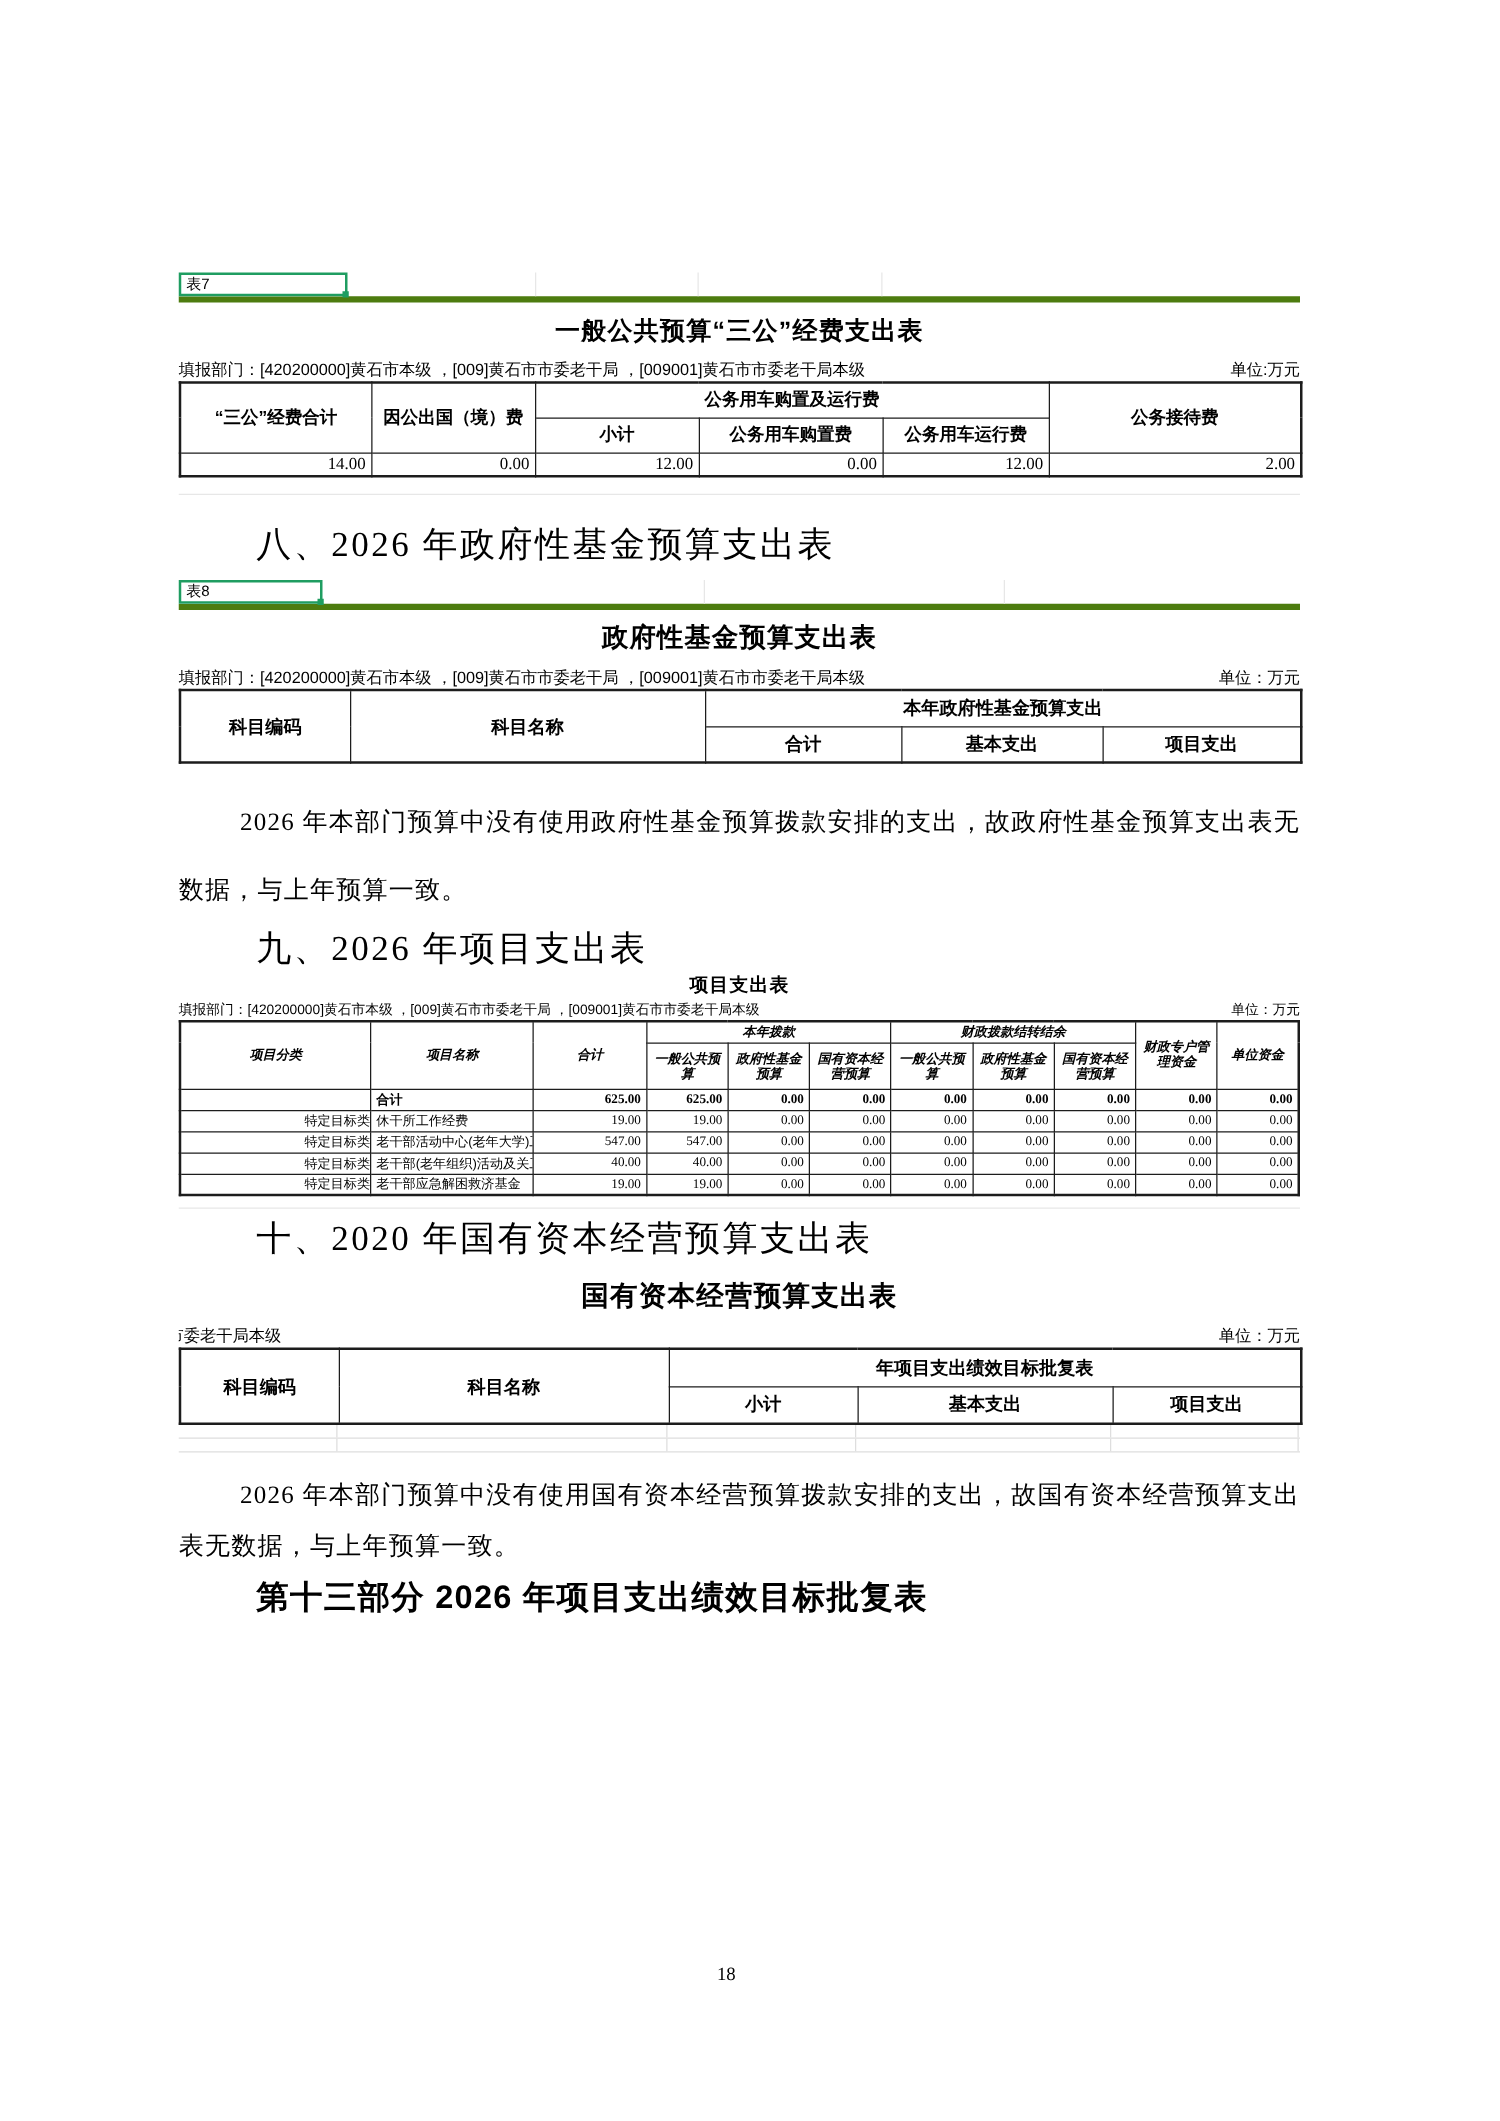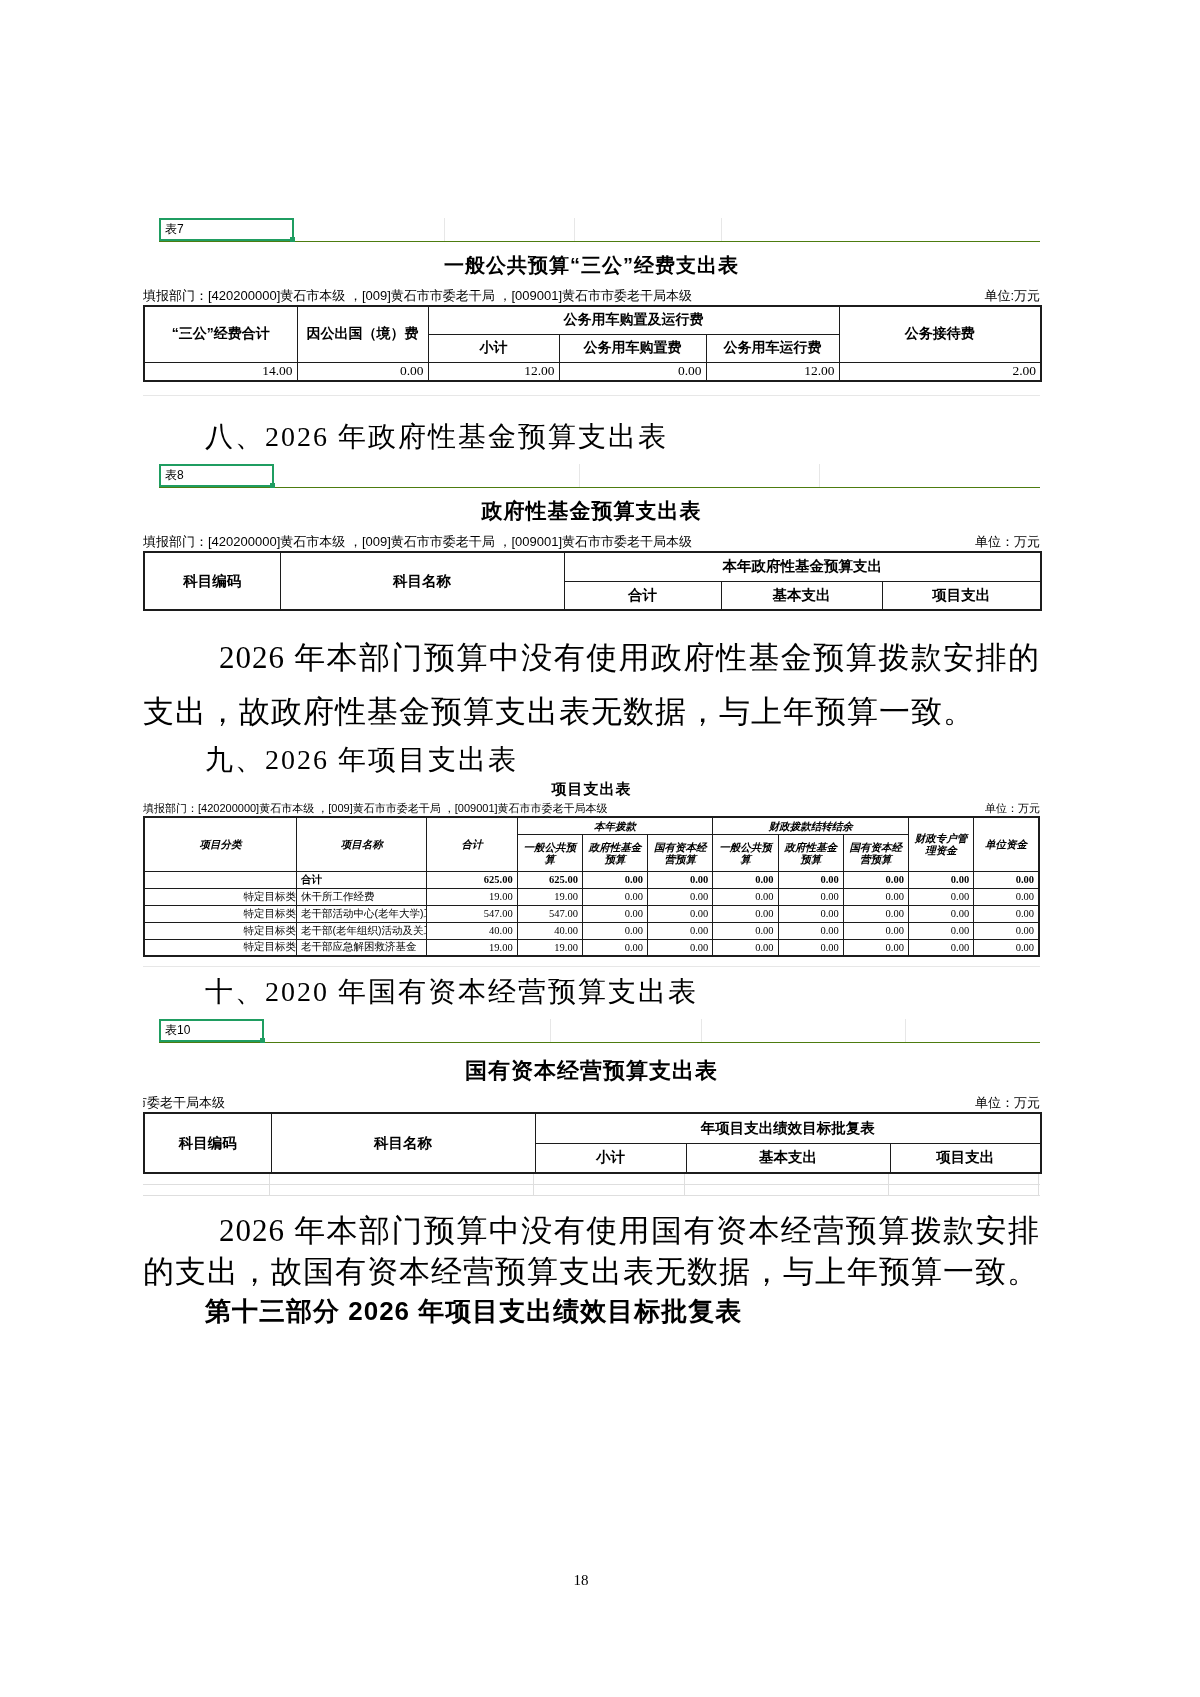--- a/index.html
+++ b/index.html
@@ -4,21 +4,21 @@
 <style>
   * { margin:0; padding:0; box-sizing:border-box; }
   html,body { background:#ffffff; }
   body {
     width:1200px; height:1697px; position:relative; overflow:hidden;
     font-family:"Liberation Sans", sans-serif; color:#000;
   }
   .content { position:absolute; left:143px; top:0; width:897px; }
 
   
-  .tagrow { position:relative; height:24px; border-bottom:1px solid #4d7c0f;margin-left:16px; }
+  .tagrow { position:relative; height:24px; border-bottom:5px solid #4d7c0f; }
   .tagrow .gridv { position:absolute; top:0; bottom:0; width:1px; background:#e7e7e7; }
   .tagcell {
     position:absolute; left:0; top:0; height:100%; background:#fff;
     border:2px solid #1F9D61; display:flex; align-items:center; padding-left:4px;
     font-size:12px;
   }
   .fillhandle { position:absolute; right:-3px; bottom:-3px; width:5px; height:5px; background:#1F9D61; }
 
   .sheet-title { text-align:center; font-weight:bold; letter-spacing:1px; }
   .st7  { margin-top:10px; font-size:20px; line-height:26px; }
@@ -62,21 +62,21 @@
 
   .kai {
     font-family:"Liberation Serif", serif; font-weight:normal;
     font-size:28px; line-height:34px; padding-left:62px; letter-spacing:2px;
   }
   .h8  { margin-top:24px; }
   .h9  { margin-top:4px; }
   .h10 { margin-top:8px; }
 
   .para {
-    font-family:"Liberation Serif", serif; font-size:31px;
+    font-family:"Liberation Serif", serif; font-size:20px;
     text-align:justify; text-indent:2.45em; letter-spacing:1px;
   }
   .p8  { margin-top:20px; line-height:54px; }
   .p10 { margin-top:14px; line-height:41px; }
 
   .h13 {
     margin-top:2px; font-size:26px; line-height:34px; font-weight:bold;
     padding-left:62px; letter-spacing:1px; font-family:"Liberation Sans", sans-serif;
   }
 
@@ -289,29 +289,20 @@
           <td class="num">0.00</td>
         </tr>
       </tbody>
     </table>
     <div class="gridstrip9"></div>
   </section>
 
   <h2 class="kai h10">十、2020 年国有资本经营预算支出表</h2>
 
   <section>
-    <div class="tagrow" style="margin-top:10px">
-      <span class="gridv" style="left:391px"></span>
-      <span class="gridv" style="left:542px"></span>
-      <span class="gridv" style="left:746px"></span>
-      <div class="tagcell" style="width:105px">
-        <span>表10</span>
-        <span class="fillhandle"></span>
-      </div>
-    </div>
     <div class="sheet-title st10">国有资本经营预算支出表</div>
     <div class="metarow m13">
       <span class="cliptext"><span class="clipinner">市委老干局本级</span></span>
       <span>单位：万元</span>
     </div>
     <table class="btable t10">
       <colgroup>
           <col style="width:127px">
           <col style="width:264px">
           <col style="width:151px">

